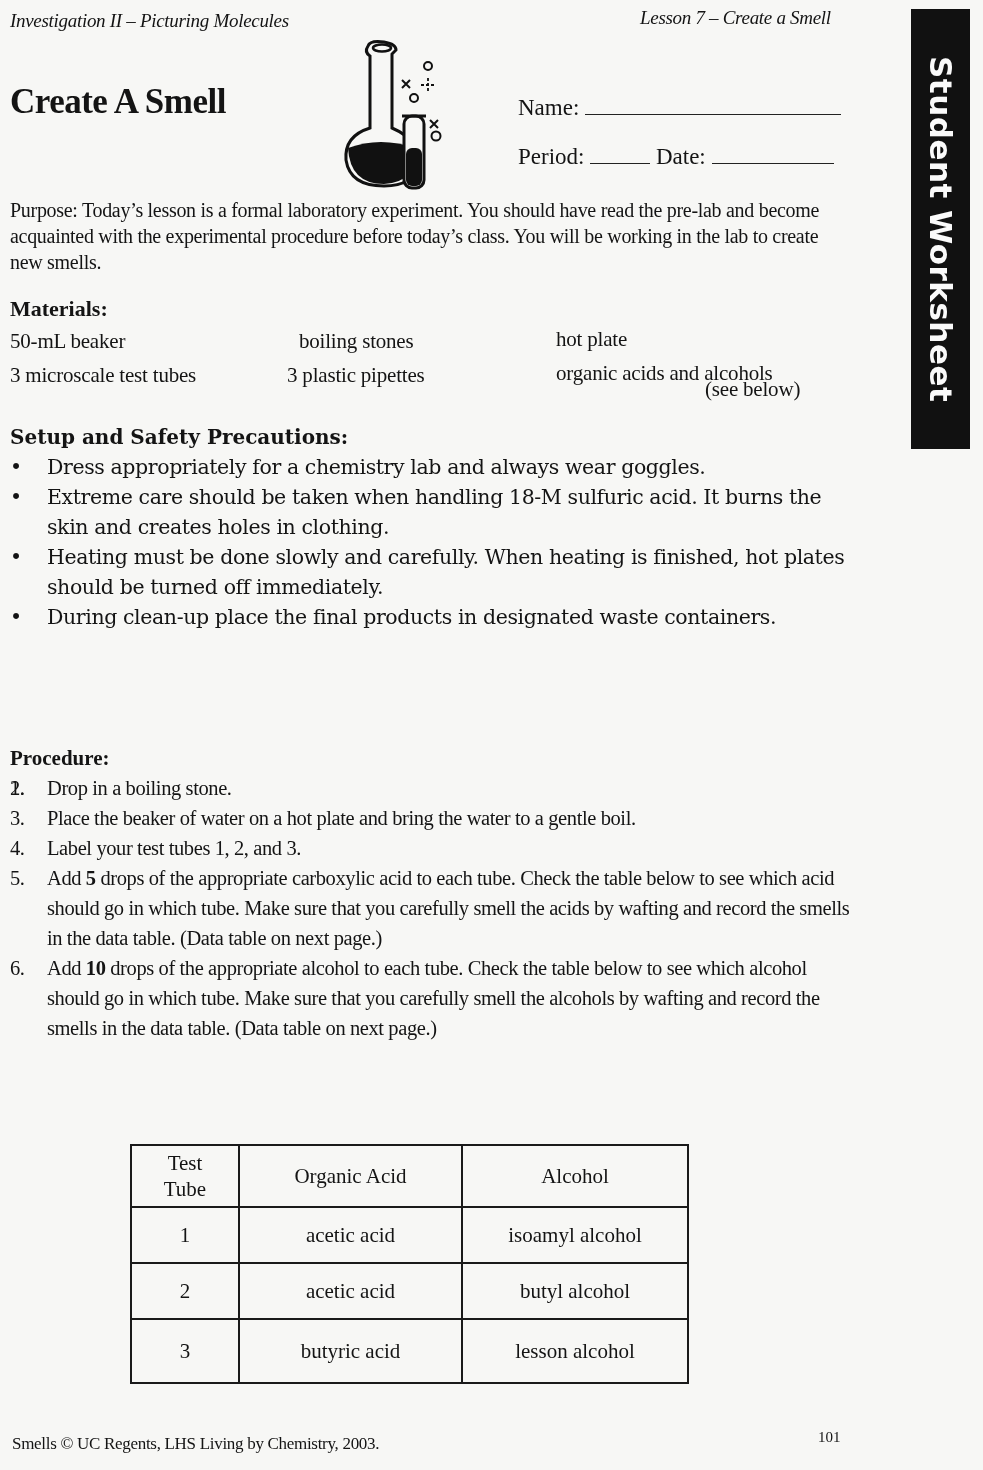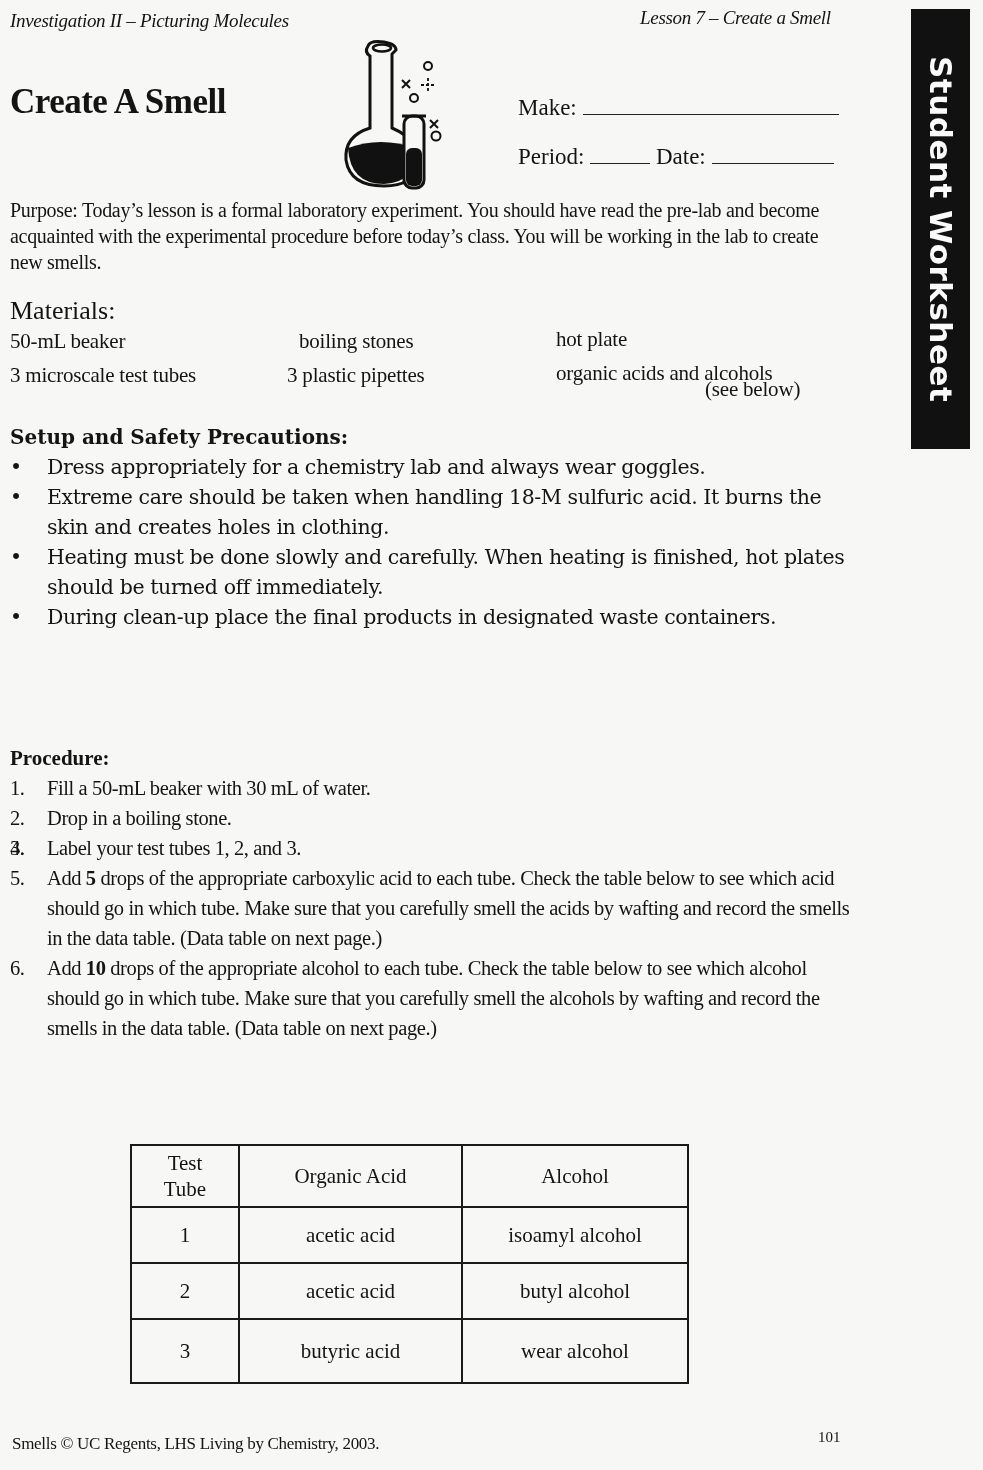--- a/index.html
+++ b/index.html
@@ -20,21 +20,21 @@
   #period-row { left:518px; top:143px; }
   #side-tab {
     left:911px; top:9px; width:59px; height:440px; background:#111;
     display:flex; align-items:center; justify-content:center;
   }
   #side-tab span {
     writing-mode:vertical-rl; color:#fafafa;
     font-family:"DejaVu Sans", sans-serif; font-weight:bold; font-size:31px; letter-spacing:0.5px;
   }
   #purpose { left:10px; top:197px; width:840px; font-size:20px; line-height:26px; letter-spacing:-0.3px; }
-  #materials-h { left:10px; top:296px; font-size:26px; font-weight:normal; }
+  #materials-h { left:10px; top:296px; font-size:22px; font-weight:bold; }
   .mat { font-size:21px; letter-spacing:-0.2px; }
   #safety-h { left:10px; top:425px; font-size:22px; font-weight:bold; font-family:"DejaVu Serif", serif; font-size:20px; }
   #safety-list { left:10px; top:452px; width:845px; margin:0; padding:0; list-style:none; }
   #safety-list li {
     position:relative; padding-left:37px; font-family:"DejaVu Serif", serif;
     font-size:20.5px; line-height:30px; letter-spacing:-0.4px;
   }
   #safety-list li::before { content:"•"; position:absolute; left:0; top:0; }
   #proc-h { left:10px; top:746px; font-size:21px; font-weight:bold; }
   #proc-list { left:10px; top:773px; width:845px; margin:0; padding:0; list-style:none; }
@@ -74,21 +74,21 @@
 
   <circle cx="88" cy="30" r="4" fill="none" stroke="#111" stroke-width="2"></circle>
   <circle cx="74" cy="62" r="4" fill="none" stroke="#111" stroke-width="2"></circle>
   <circle cx="96" cy="100" r="4.5" fill="none" stroke="#111" stroke-width="2"></circle>
   <path d="M62 44 l8 8 M70 44 l-8 8" stroke="#111" stroke-width="2"></path>
   <path d="M88 42 v14 M81 49 h14" stroke="#111" stroke-width="1.8" stroke-dasharray="3 2"></path>
   <path d="M90 84 l8 8 M98 84 l-8 8" stroke="#111" stroke-width="2"></path>
 </svg>
 
 <div id="name-row" class="abs field">
-  <span>Make:</span>
+  <span>Name:</span>
   <span class="uline" style="width:256px"></span>
 </div>
 <div id="period-row" class="abs field">
   <span>Period:</span>
   <span class="uline" style="width:60px"></span>
   <span>Date:</span>
   <span class="uline" style="width:122px"></span>
 </div>
 
 <div id="side-tab" class="abs">
@@ -109,23 +109,23 @@
 <div id="safety-h" class="abs">Setup and Safety Precautions:</div>
 <ul id="safety-list" class="abs">
   <li>Dress appropriately for a chemistry lab and always wear goggles.</li>
   <li>Extreme care should be taken when handling 18-M sulfuric acid. It burns the skin and creates holes in clothing.</li>
   <li>Heating must be done slowly and carefully. When heating is finished, hot plates should be turned off immediately.</li>
   <li>During clean-up place the final products in designated waste containers.</li>
 </ul>
 
 <div id="proc-h" class="abs">Procedure:</div>
 <ol id="proc-list" class="abs">
-  <li><span class="num">1.</span><span>Fill a 50-mL beaker with 30 mL of water.</span></li>
+  <li><span class="num">1.</span></li>
   <li><span class="num">2.</span><span>Drop in a boiling stone.</span></li>
-  <li><span class="num">3.</span></li>
+  <li><span class="num">3.</span><span>Place the beaker of water on a hot plate and bring the water to a gentle boil.</span></li>
   <li><span class="num">4.</span><span>Label your test tubes 1, 2, and 3.</span></li>
   <li><span class="num">5.</span><span>Add </span><b>5</b><span> drops of the appropriate carboxylic acid to each tube.  Check the table below to see which acid should go in which tube.  Make sure that you carefully smell the acids by wafting and record the smells in the data table. (Data table on next page.)</span></li>
   <li><span class="num">6.</span><span>Add </span><b>10</b><span> drops of the appropriate alcohol to each tube.  Check the table below to see which alcohol should go in which tube. Make sure that you carefully smell the alcohols by wafting and record the smells in the data table. (Data table on next page.)</span></li>
 </ol>
 
 <table id="assign-table" class="abs">
   <tbody>
       <tr>
     <th style="width:106px"><span>Test</span><br><span>Tube</span></th>
     <th style="width:221px">Organic Acid</th>
@@ -137,19 +137,19 @@
     <td>isoamyl alcohol</td>
   </tr>
   <tr>
     <td>2</td>
     <td>acetic acid</td>
     <td>butyl alcohol</td>
   </tr>
   <tr class="last">
     <td>3</td>
     <td>butyric acid</td>
-    <td>wear alcohol</td>
+    <td>lesson alcohol</td>
   </tr>
 </tbody>
   </table>
 
 <div id="footer-left" class="abs">Smells © UC Regents, LHS Living by Chemistry, 2003.</div>
 <div id="footer-right" class="abs">101</div>
 
 </body></html>

